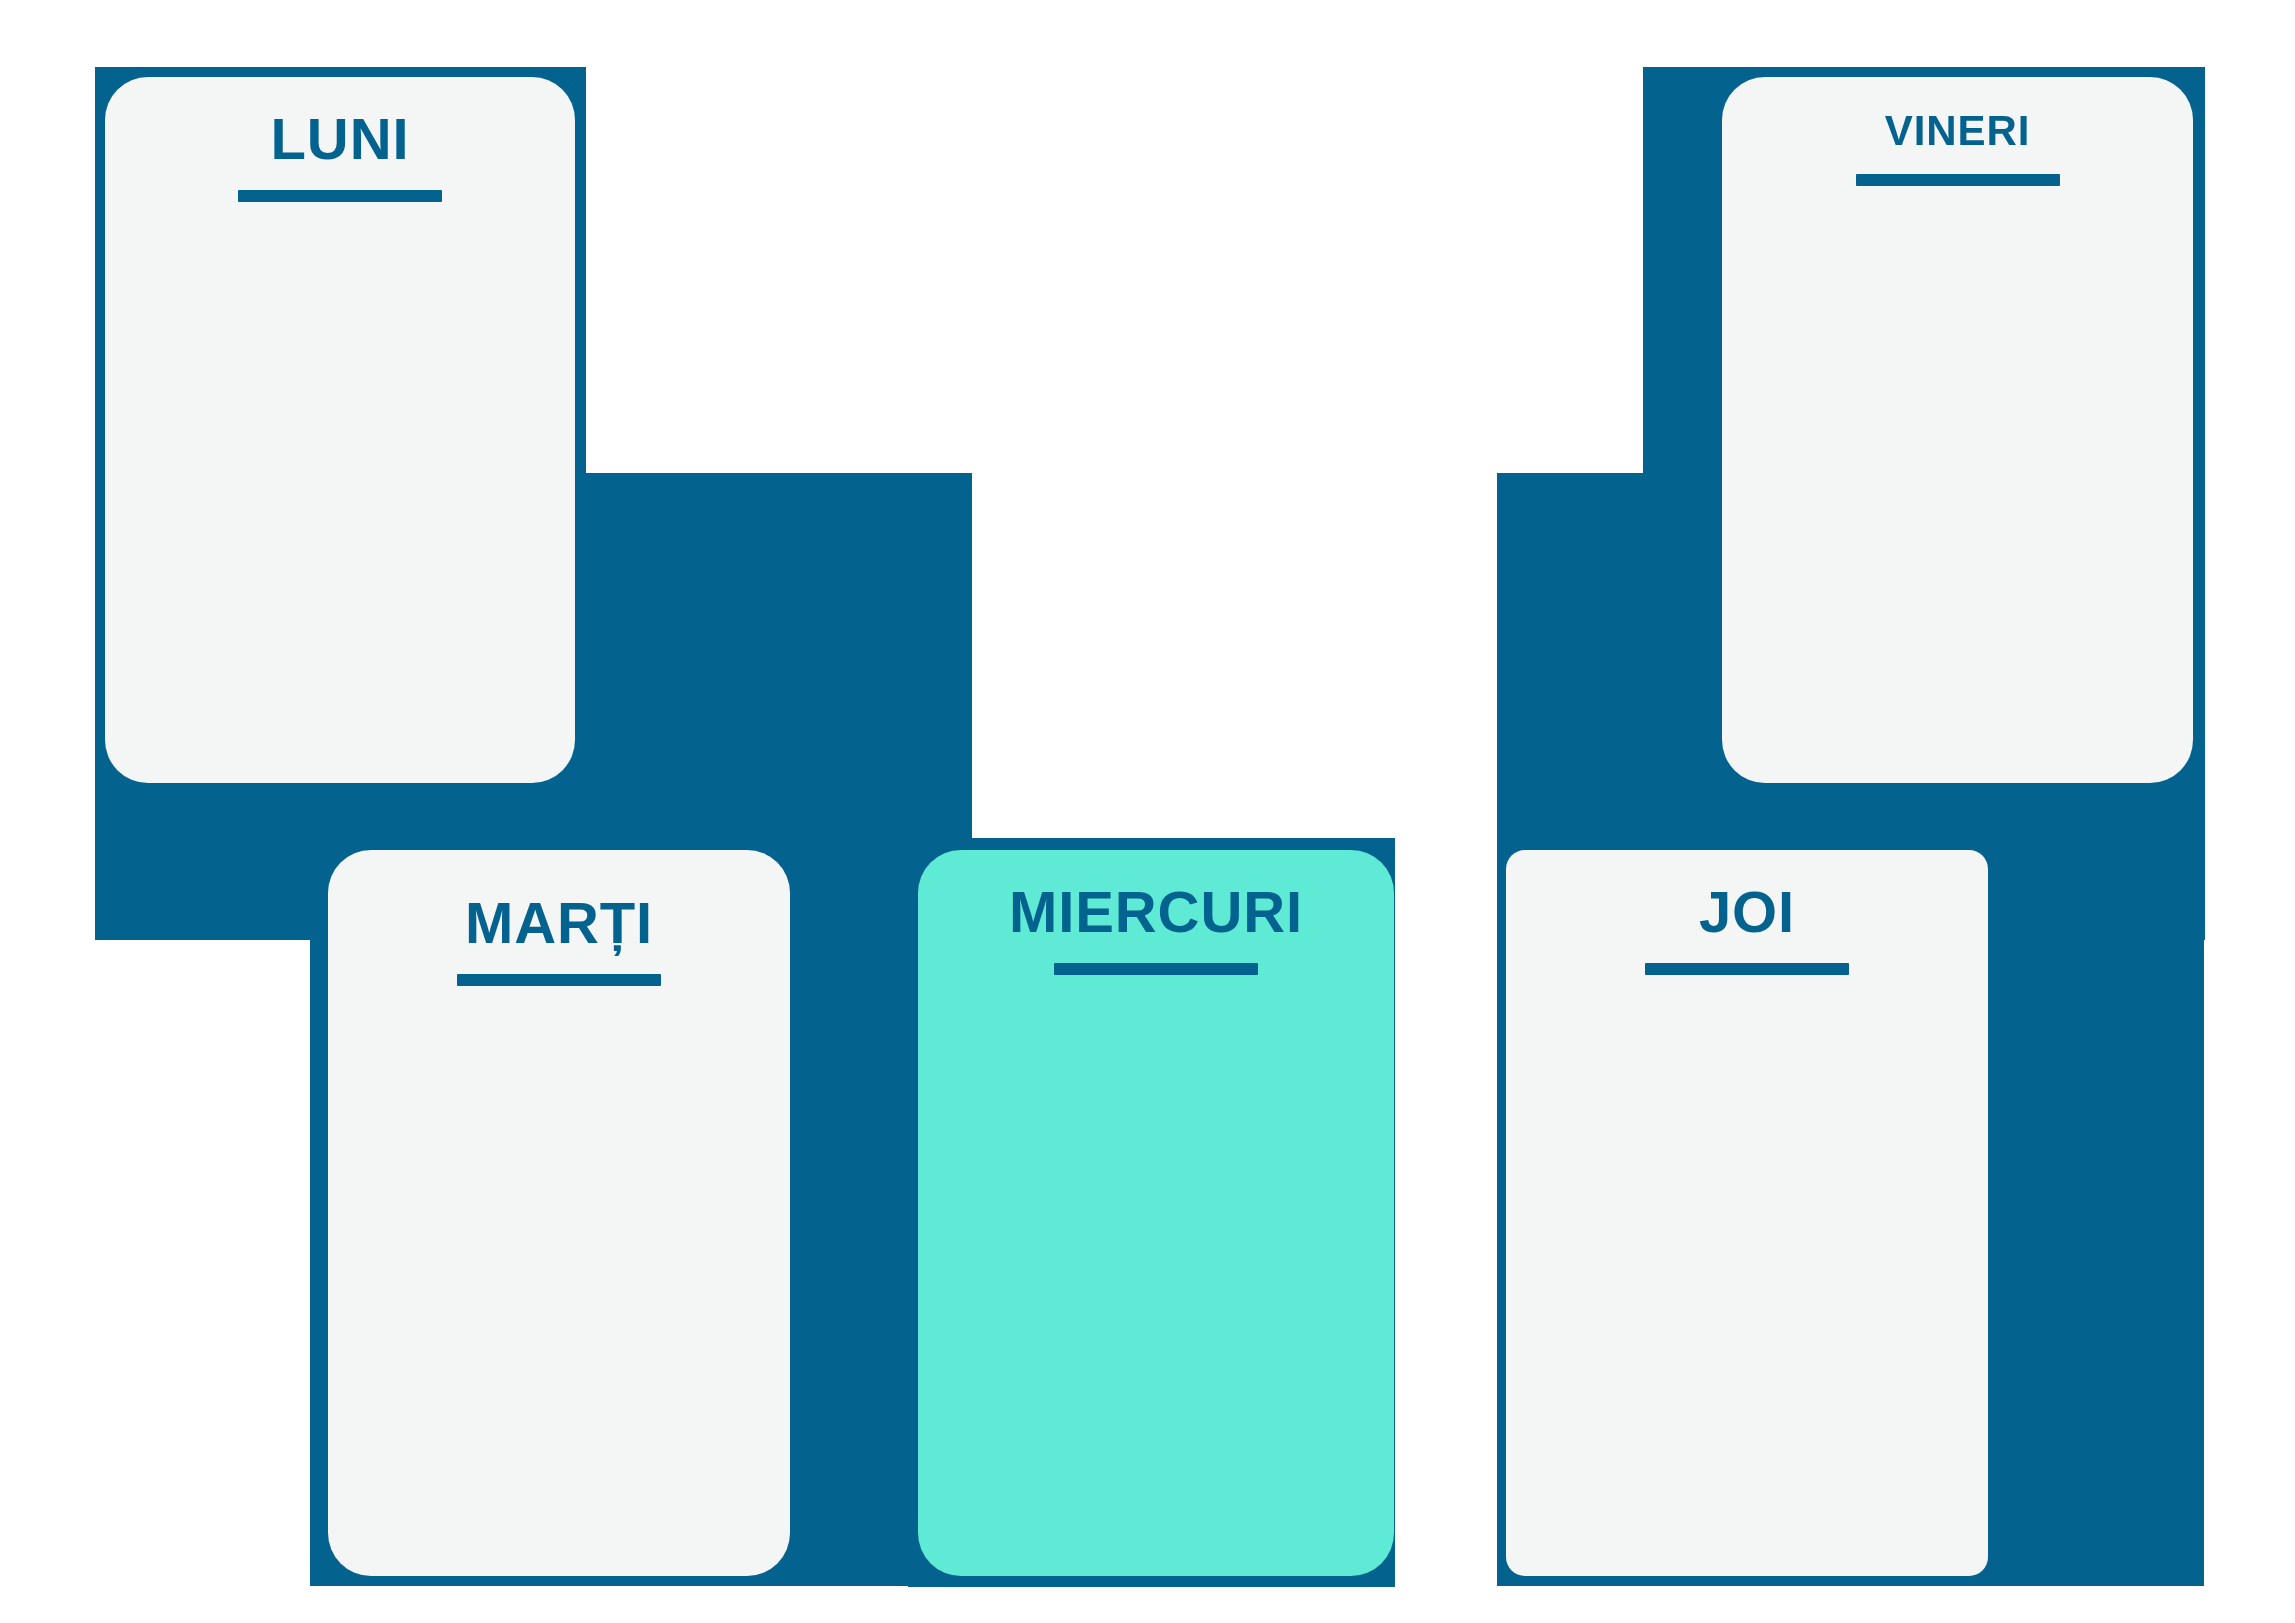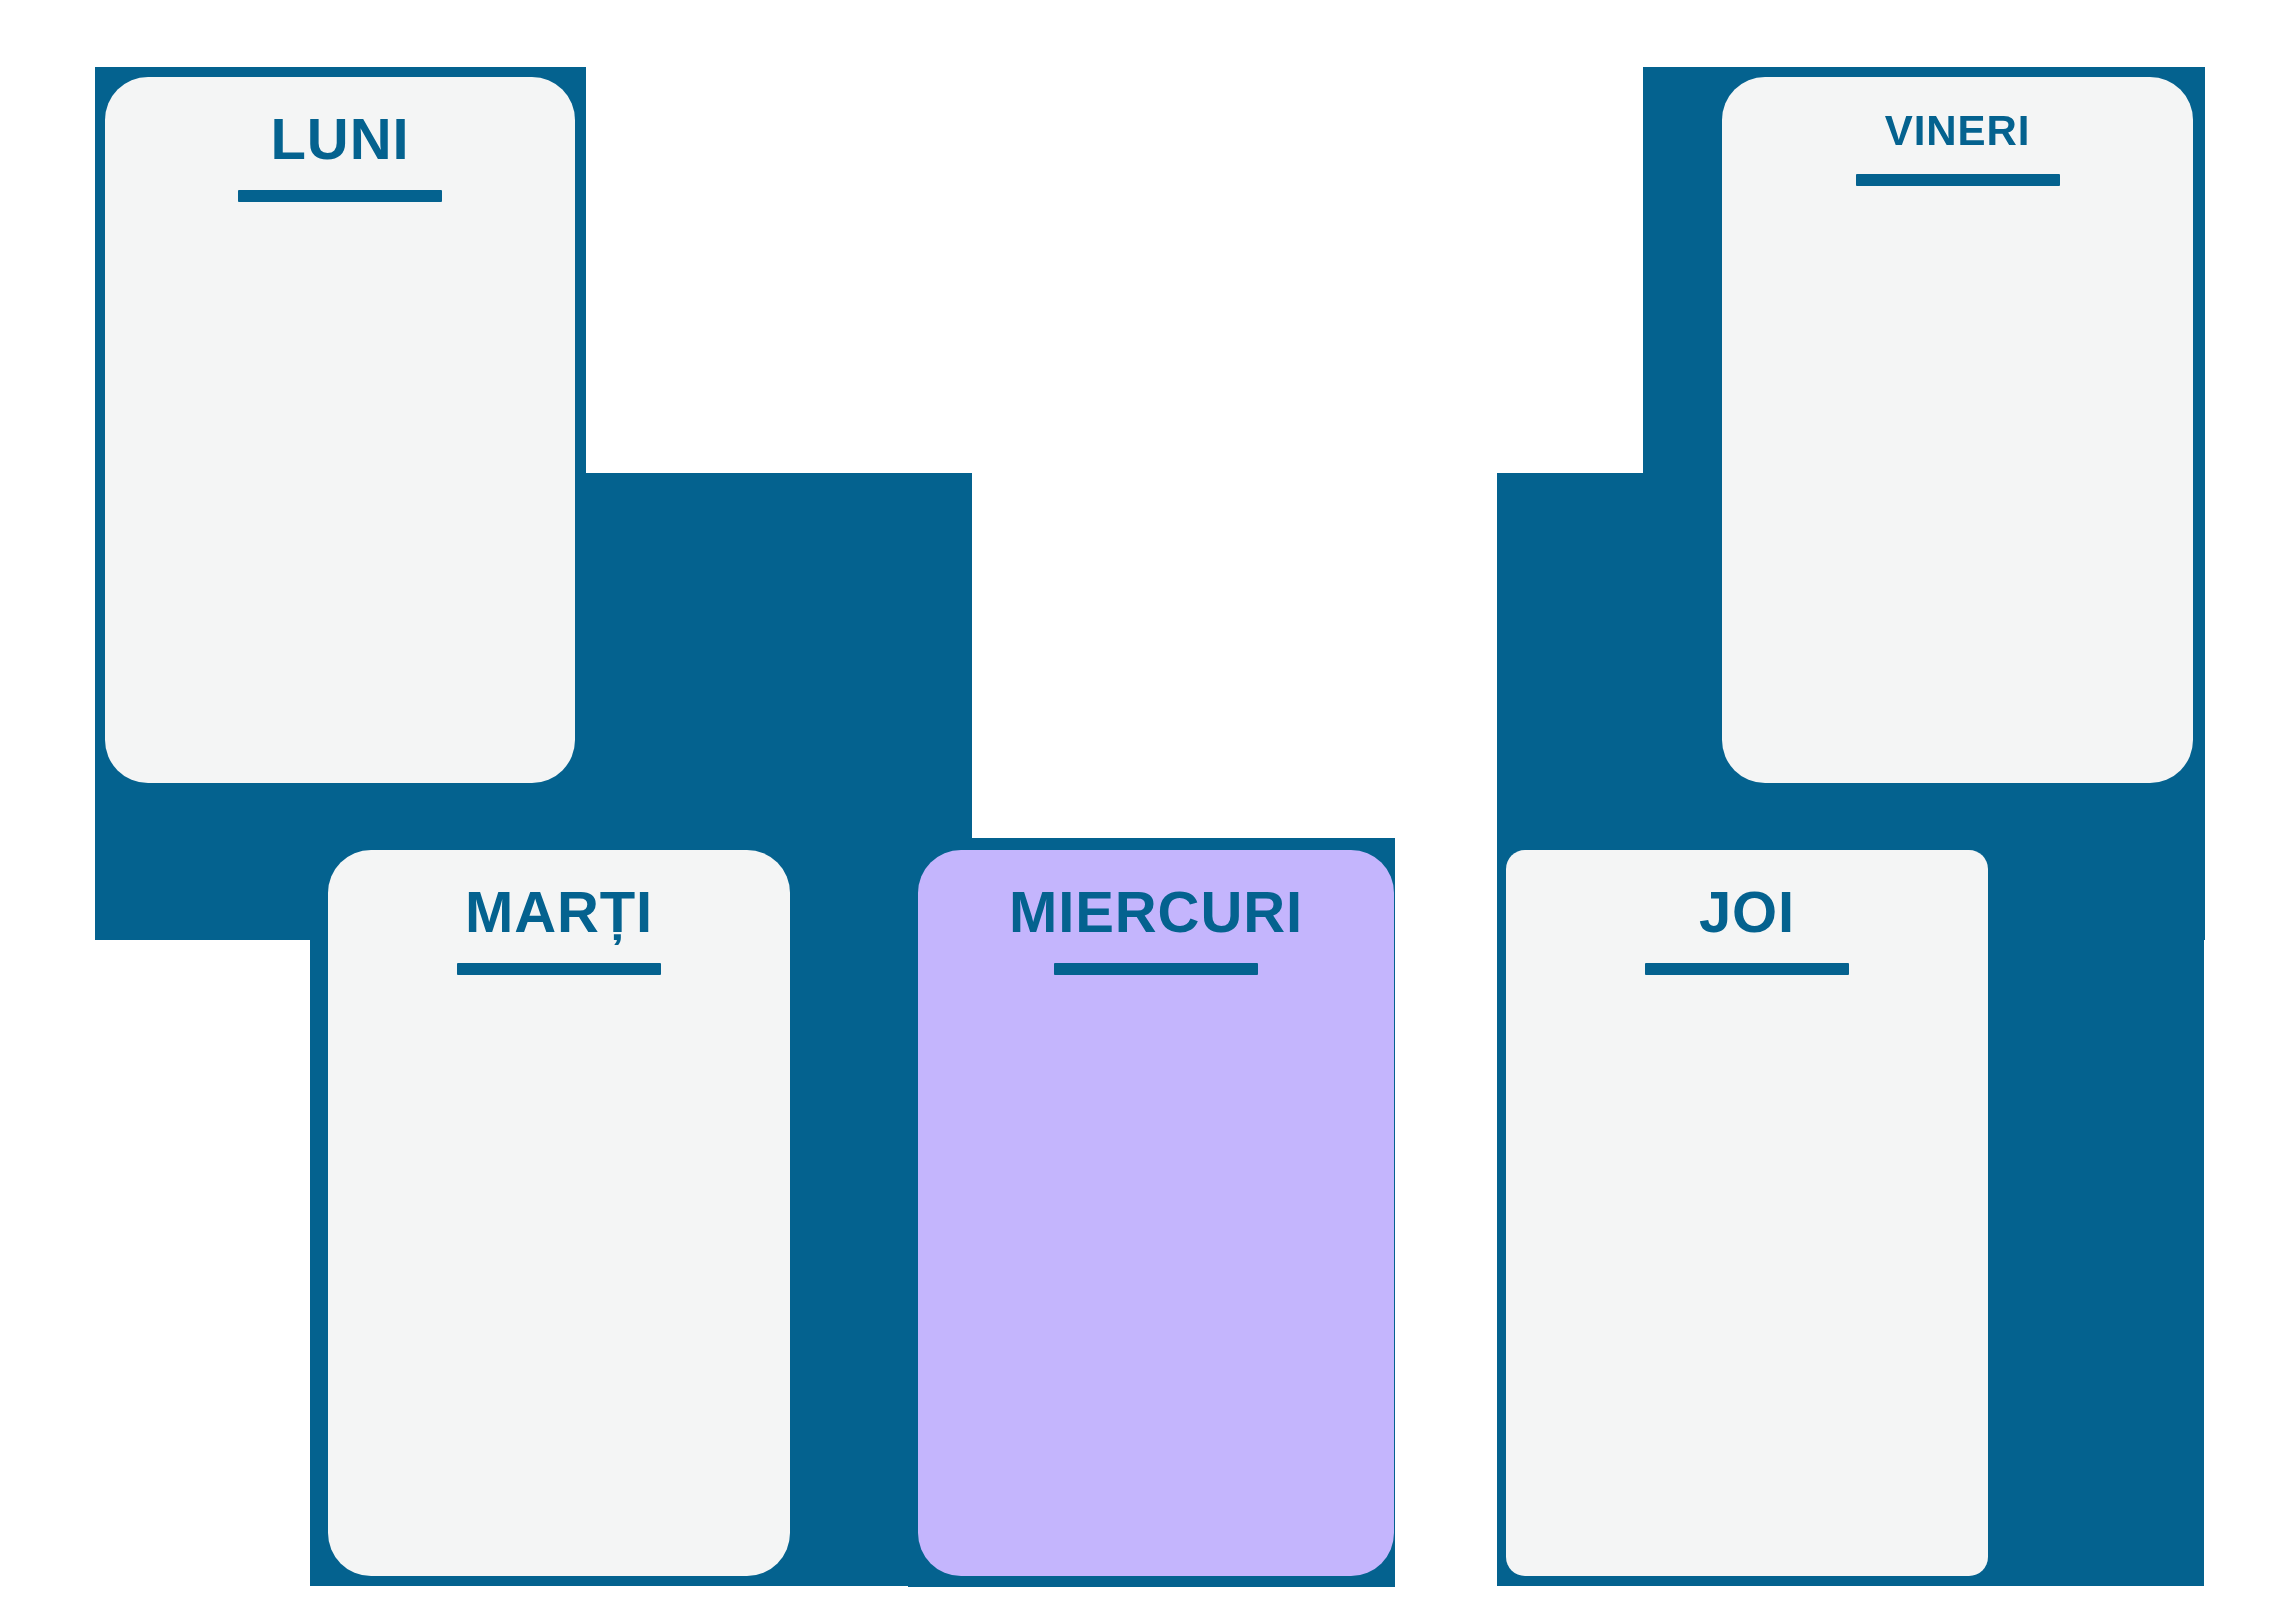--- a/index.html
+++ b/index.html
@@ -47,26 +47,26 @@
   <div class="blue" id="b-joi" style="left: 1497px; top: 473px; width: 707px; height: 1113px; background: rgb(4, 98, 143);"></div>
   <div class="blue" id="b-vineri" style="left: 1643px; top: 67px; width: 562px; height: 873px; background: rgb(4, 98, 143);"></div>
 
   <div class="card" id="c-luni" style="left: 105px; top: 77px; width: 470px; height: 706px; border-radius: 43px; background: rgb(244, 245, 245);">
     <div class="card-title" style="font-size: 58px; color: rgb(4, 98, 143); margin-top: 33px;">LUNI</div>
     <div class="card-rule" style="width: 204px; height: 12px; margin-top: 22px; background: rgb(4, 98, 143);"></div>
     <div class="card-body"></div>
   </div>
 
   <div class="card" id="c-marti" style="left: 328px; top: 850px; width: 462px; height: 726px; border-radius: 43px; background: rgb(244, 245, 245);">
-    <div class="card-title" style="font-size: 58px; color: rgb(4, 98, 143); margin-top: 33px;">MARȚI</div>
+    <div class="card-title" style="font-size: 58px; color: rgb(4, 98, 143); margin-top: 44px;">MARȚI</div>
     <div class="card-rule" style="width: 204px; height: 12px; margin-top: 22px; background: rgb(4, 98, 143);"></div>
     <div class="card-body"></div>
   </div>
 
-  <div class="card" id="c-miercuri" style="left: 918px; top: 850px; width: 476px; height: 726px; border-radius: 43px; background: #c4b5fd;">
+  <div class="card" id="c-miercuri" style="left: 918px; top: 850px; width: 476px; height: 726px; border-radius: 43px; background: #5eead4;">
     <div class="card-title" style="font-size: 58px; color: rgb(4, 98, 143); margin-top: 33px;">MIERCURI</div>
     <div class="card-rule" style="width: 204px; height: 12px; margin-top: 22px; background: rgb(4, 98, 143);"></div>
     <div class="card-body"></div>
   </div>
 
   <div class="card" id="c-joi" style="left: 1506px; top: 850px; width: 482px; height: 726px; border-radius: 19px; background: rgb(244, 245, 245);">
     <div class="card-title" style="font-size: 58px; color: rgb(4, 98, 143); margin-top: 33px;">JOI</div>
     <div class="card-rule" style="width: 204px; height: 12px; margin-top: 22px; background: rgb(4, 98, 143);"></div>
     <div class="card-body"></div>
   </div>

